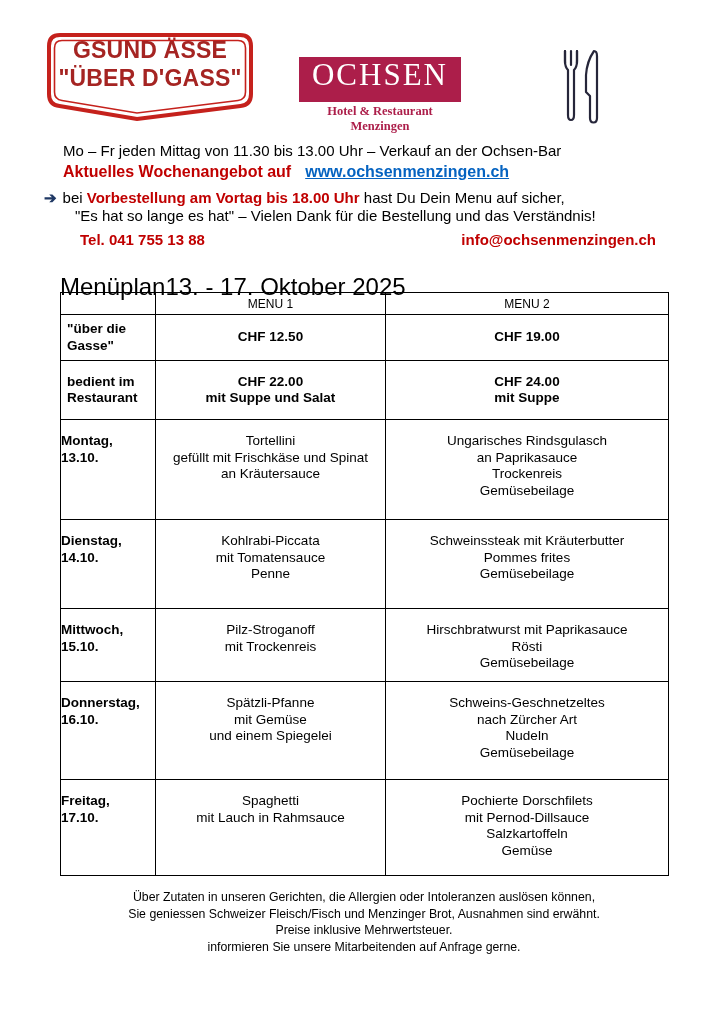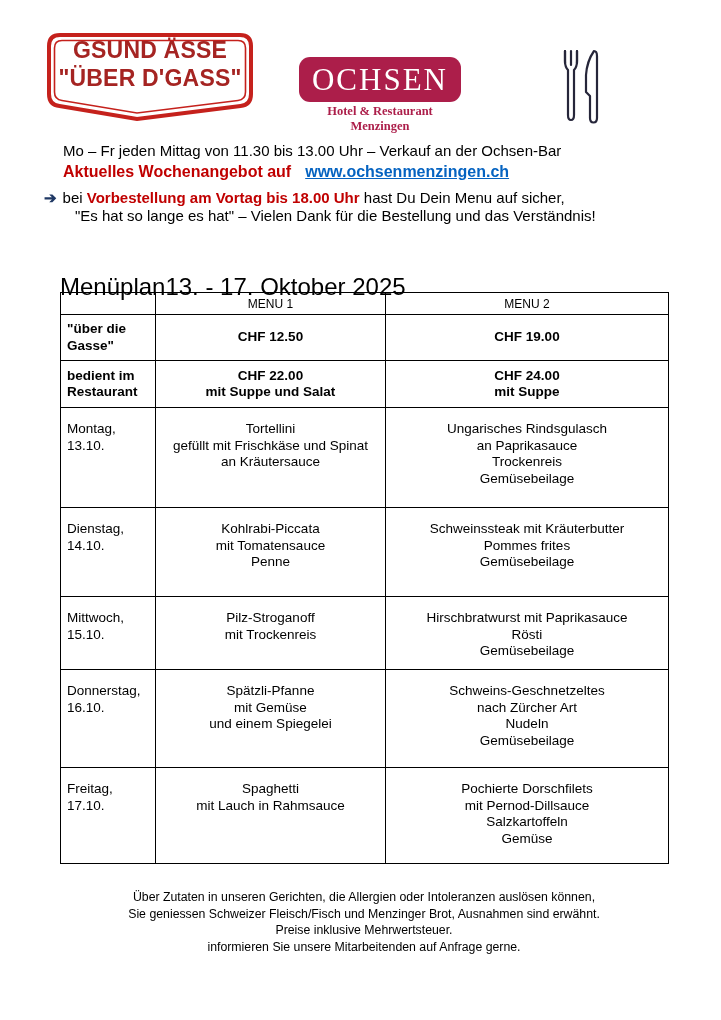--- a/index.html
+++ b/index.html
@@ -8,21 +8,21 @@
     position:relative; width:721px; height:1020px; margin:0 auto;
     background:#ffffff; overflow:hidden;
     font-family:"Liberation Sans", sans-serif; color:#000;
   }
   
   .badge { position:absolute; left:47px; top:33px; width:206px; height:88px; }
   .badge svg { position:absolute; left:0; top:0; }
   .badge-text { position:absolute; left:0; top:3px; width:100%; text-align:center;
     font-weight:bold; font-size:23px; line-height:28px; color:#a52422; letter-spacing:0.2px; }
   .logo { position:absolute; left:299px; top:57px; width:162px; }
-  .logo-box { width:162px; height:45px; background:#ac1e4a; display:flex; align-items:center; justify-content:center;border-radius:11px; }
+  .logo-box { width:162px; height:45px; background:#ac1e4a; display:flex; justify-content:center; }
   .logo-word { font-family:"Liberation Serif", serif; color:#fff; font-size:31px; letter-spacing:2px; font-weight:500; }
   .logo-sub { margin-top:2px; text-align:center; font-family:"Liberation Serif", serif;
     font-size:12.5px; color:#ac1e4a; font-weight:bold; }
   .cutlery { position:absolute; left:556px; top:47px; }
   
   .l1 { position:absolute; left:63px; top:142px; font-size:15px; }
   .l2 { position:absolute; left:63px; top:163px; font-size:16px; font-weight:bold; }
   .l2 .red { color:#c00000; }
   .l2 a { color:#0563c1; text-decoration:underline; margin-left:14px; }
   .l3 { position:absolute; left:44px; top:189px; font-size:15px; }
@@ -35,21 +35,21 @@
   .titlerow { position:absolute; left:60px; top:272px; width:608px; display:flex;
     justify-content:flex-start; font-size:24px; line-height:30px; }
   
   table.menu { position:absolute; left:60px; top:292px; width:608px; border-collapse:collapse;
     table-layout:fixed; font-size:13.5px; line-height:16.5px; }
   table.menu td { border:1.6px solid #000; white-space:pre-line; overflow:hidden; }
   tr.hdr td { height:22px; text-align:center; vertical-align:middle; font-size:12px; line-height:14px; }
   tr.price td { vertical-align:middle; font-weight:bold; text-align:center; }
   tr.price td.lbl { text-align:left; padding-left:6px; }
   tr.day td { vertical-align:top; padding-top:13px; text-align:center; }
-  tr.day td.lbl { text-align:left; padding-left:6px; font-weight:normal; }
+  tr.day td.lbl { text-align:left; font-weight:bold; }
   
   .footer { position:absolute; left:60px; top:889px; width:608px; text-align:center;
     font-size:12.3px; line-height:16.5px; }
 </style>
 </head>
 <body>
 
 <div class="page">
 
   <div class="badge">
@@ -81,20 +81,24 @@
   </div>
 
   <div class="l1">Mo – Fr jeden Mittag von 11.30 bis 13.00 Uhr – Verkauf an der Ochsen-Bar</div>
 
   <div class="l2"><span class="red">Aktuelles Wochenangebot auf</span><a href="#">www.ochsenmenzingen.ch</a></div>
 
   <div class="l3"><span class="arrow">➔</span><span>bei </span><span class="red">Vorbestellung am Vortag bis 18.00 Uhr</span><span> hast Du Dein Menu auf sicher,</span></div>
 
   <div class="l4">"Es hat so lange es hat" – Vielen Dank für die Bestellung und das Verständnis!</div>
 
+  <div class="telrow">
+    <span>Tel.  041 755 13 88</span>
+    <span>info@ochsenmenzingen.ch</span>
+  </div>
 
   <div class="titlerow">
     <span>Menüplan</span>
     <span>13. - 17. Oktober 2025</span>
   </div>
 
   <table class="menu">
     <colgroup>
         <col style="width:95px">
         <col style="width:230px">
@@ -105,21 +109,21 @@
       <td></td>
       <td>MENU 1</td>
       <td>MENU 2</td>
     </tr>
     <tr class="price" style="height:46px">
       <td class="lbl">"über die
 Gasse"</td>
       <td>CHF 12.50</td>
       <td>CHF 19.00</td>
     </tr>
-    <tr class="price" style="height:47px">
+    <tr class="price" style="height:59px">
       <td class="lbl">bedient im
 Restaurant</td>
       <td>CHF 22.00
 mit Suppe und Salat</td>
       <td>CHF 24.00
 mit Suppe</td>
     </tr>
     <tr class="day" style="height:100px">
       <td class="lbl">Montag,
 13.10.</td>

